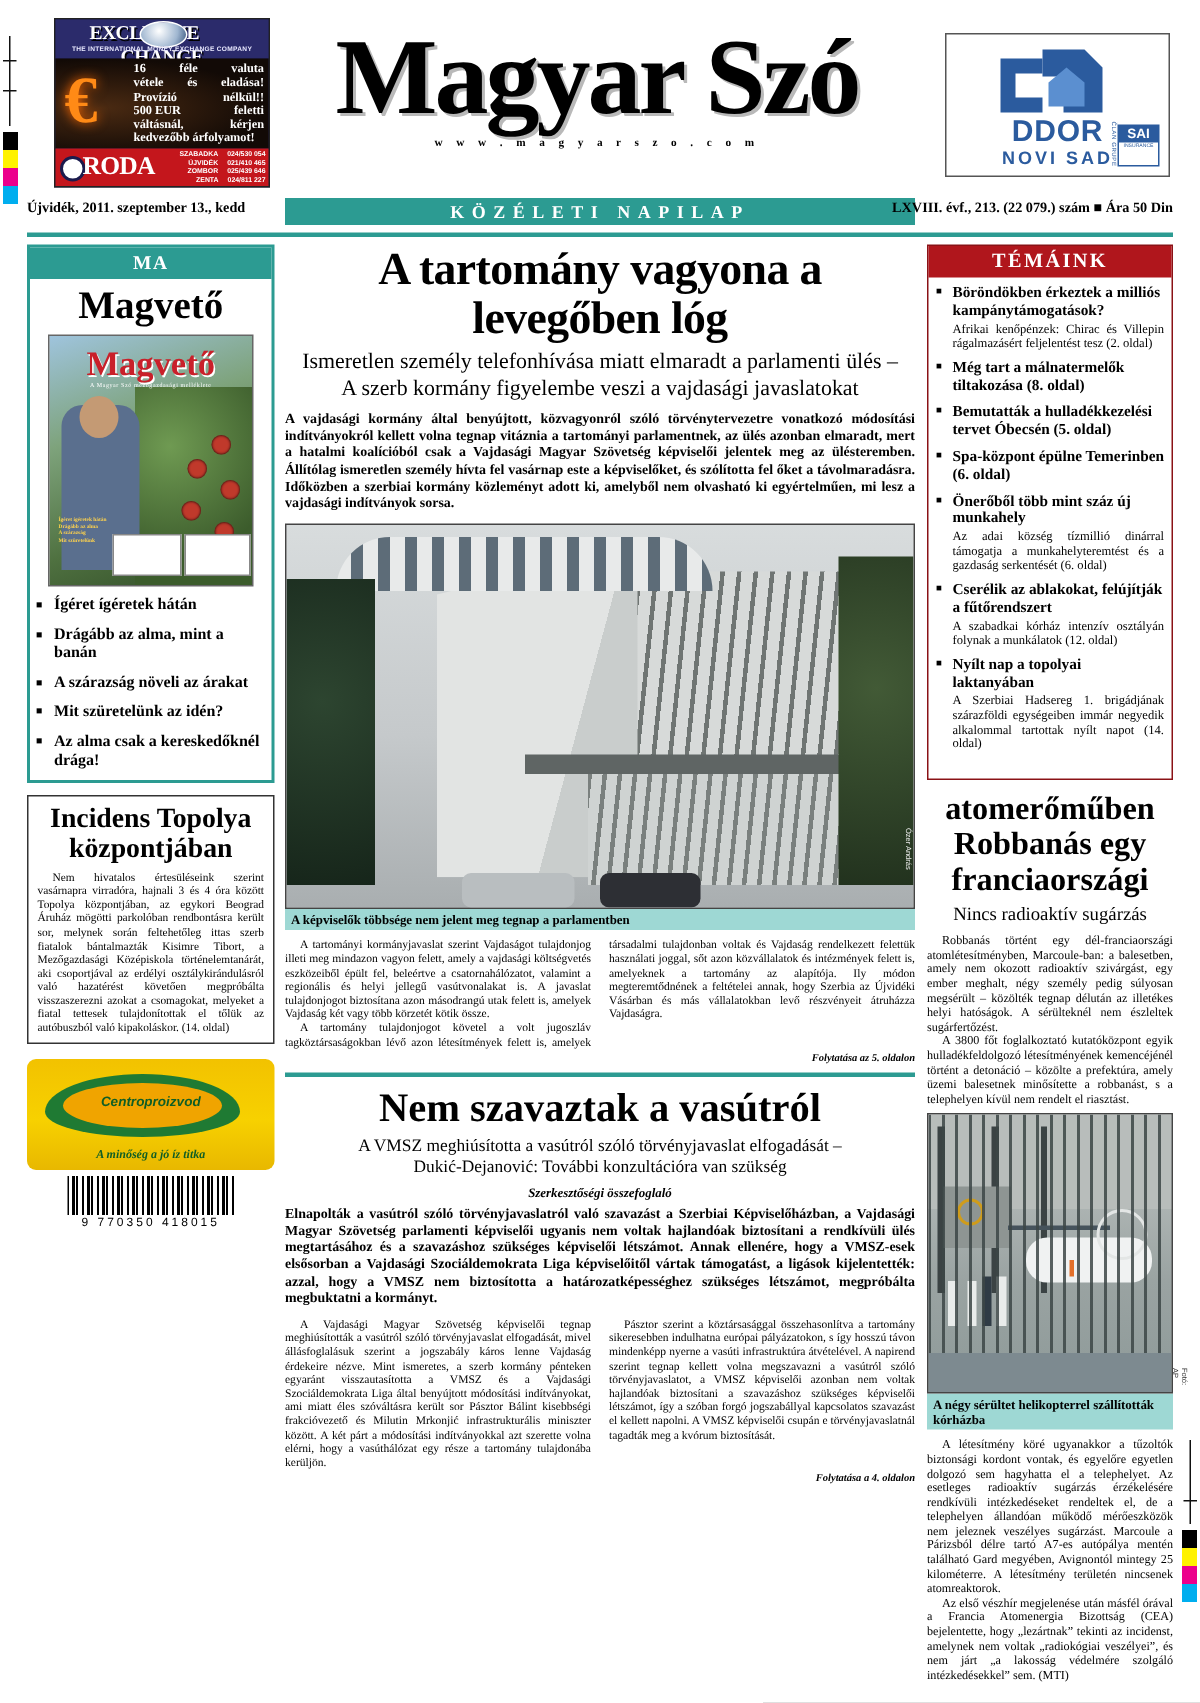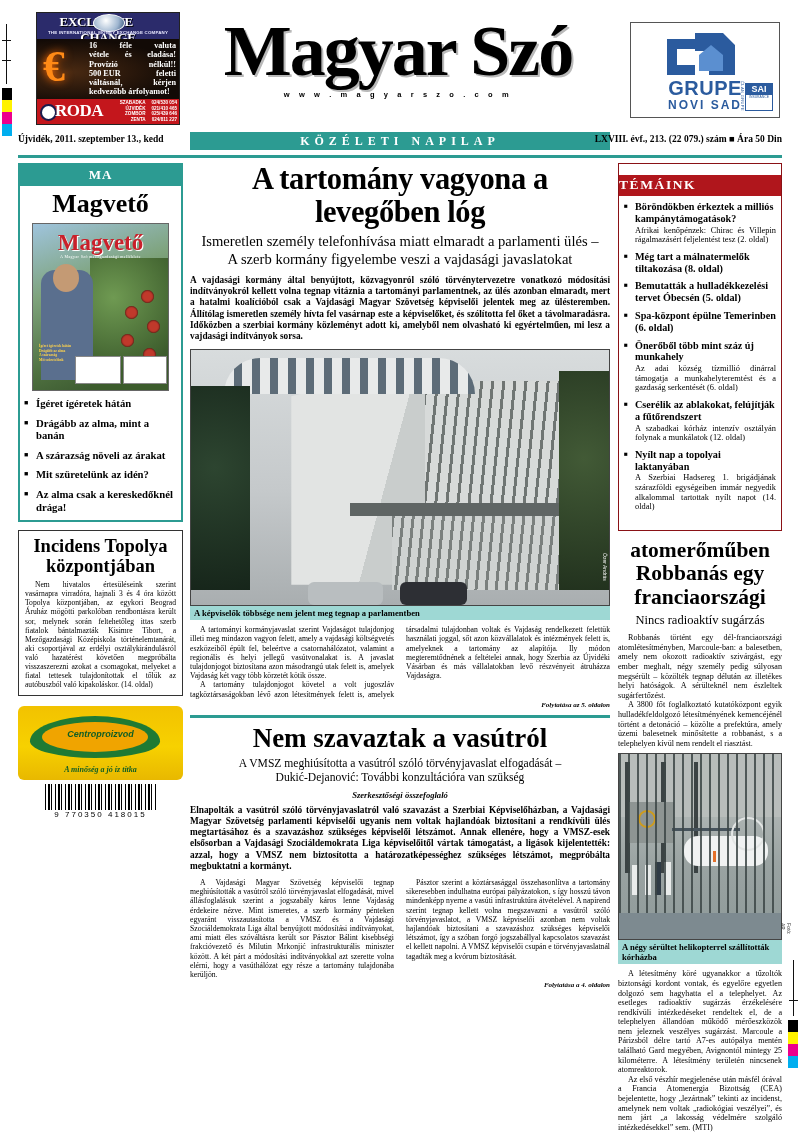--- a/index.html
+++ b/index.html
@@ -41,21 +41,21 @@
   .roda-dot{position:absolute;left:3px;top:5px;width:13px;height:13px;border-radius:50%;
      background:#fff;border:2px solid #1b1b4d;}
   .roda-tel{position:absolute;right:2px;top:1px;color:#fff;font-size:4.6px;line-height:5.6px;
      font-family:"Liberation Sans",sans-serif;font-weight:bold;text-align:right;}
   .roda-tel .r{display:flex;gap:6px;justify-content:flex-end;}
 
   .masthead{position:absolute;left:200px;top:6px;width:360px;text-align:center;}
   .masthead .title{font-family:"Liberation Serif",serif;font-weight:bold;font-size:72px;
      line-height:74px;letter-spacing:-2px;color:#000;text-shadow:2px 2px 0 #b9b9b9;}
   .masthead .url{font-size:7.5px;letter-spacing:3.6px;color:#000;margin-top:2px;
-     font-family:Liberation Sans, sans-serif;font-weight:bold;}
+     font-family:Liberation Serif, serif;font-weight:bold;}
 
   .ddor{position:absolute;right:2px;top:14px;width:150px;height:96px;border:1px solid #555;
      background:#fff;box-sizing:border-box;}
   .ddor-mark{position:absolute;left:34px;top:8px;width:72px;height:46px;}
   .ddor-name{position:absolute;left:0;right:0;bottom:17px;text-align:center;color:#2b5b9e;
      font-family:"Liberation Sans",sans-serif;font-weight:bold;font-size:20px;letter-spacing:.5px;}
   .ddor-city{position:absolute;left:0;right:0;bottom:5px;text-align:center;color:#2b5b9e;
      font-family:"Liberation Sans",sans-serif;font-weight:bold;font-size:12px;letter-spacing:2px;}
   .sai{position:absolute;right:6px;bottom:6px;width:26px;height:26px;border:1px solid #2b5b9e;}
   .sai b{display:block;background:#2b5b9e;color:#fff;font-size:9px;text-align:center;
@@ -135,22 +135,22 @@
   .two-col p{margin:0 0 0;text-indent:10px;}
   .cont{text-align:right;font-size:7px;font-weight:bold;font-style:italic;margin-top:2px;}
   .rule-teal2{height:3px;background:#2c9b92;margin:6px 0 6px;}
   .rail-head{font-size:27px;font-weight:bold;text-align:center;line-height:29px;}
   .rail-sub{font-size:11.6px;text-align:center;line-height:14px;margin-top:4px;}
   .edit-note{text-align:center;font-size:8.6px;font-style:italic;font-weight:bold;margin-top:5px;}
   .rail-lead{font-size:9.3px;line-height:11.2px;text-align:justify;font-weight:bold;margin-top:5px;}
 
   
   .tem-box{border:1px solid #8a1216;}
-  .tem-head{background:#b0161c;color:#fff;text-align:left;font-weight:bold;font-size:13.5px;
-     padding:2px 0 3px;letter-spacing:1.6px;margin-top:11px;}
+  .tem-head{background:#b0161c;color:#fff;text-align:center;font-weight:bold;font-size:13.5px;
+     padding:2px 0 3px;letter-spacing:1.6px;}
   .tem-list{list-style:none;margin:5px 5px 18px;padding:0;}
   .tem-list li{position:relative;padding-left:11px;margin-bottom:6px;}
   .tem-list li:before{content:"\25A0";position:absolute;left:0;top:1px;font-size:6.5px;}
   .tem-t{font-size:10.2px;font-weight:bold;line-height:11.8px;}
   .tem-d{font-size:8.4px;line-height:9.6px;text-align:justify;margin-top:1px;}
   .expl-head{font-size:21.5px;font-weight:bold;text-align:center;line-height:23.5px;}
   .expl-sub{font-size:12.5px;text-align:center;margin-top:4px;}
   .expl-body{font-size:8.1px;line-height:9.6px;text-align:justify;margin-top:5px;}
   .expl-body p{margin:0;text-indent:10px;}
   .photo-expl{margin-top:5px;height:185px;border:1px solid #444;position:relative;overflow:hidden;
@@ -257,21 +257,21 @@
       <div class="title">Magyar Szó</div>
       <div class="url">w w w . m a g y a r s z o . c o m</div>
     </div>
 
     <div class="ddor">
       <svg class="ddor-mark" viewBox="0 0 72 46">
         <path d="M2 8 L2 44 L30 44 L30 34 L12 34 L12 18 L30 18 L30 8 Z" fill="#2b5b9e"></path>
         <path d="M30 2 L58 2 L70 14 L70 44 L44 44 L44 20 L30 20 Z" fill="#2b5b9e"></path>
         <path d="M34 40 L34 24 L46 14 L58 24 L58 40 Z" fill="#5b8fd0"></path>
       </svg>
-      <div class="ddor-name">GRUPE</div>
+      <div class="ddor-name">DDOR</div>
       <div class="ddor-city">NOVI SAD</div>
       <div class="ddor-vert">ČLAN GRUPE</div>
       <div class="sai">
         <b>SAI</b>
         <i>INSURANCE</i>
       </div>
     </div>
   </div>
 
   <div class="datestrip">

